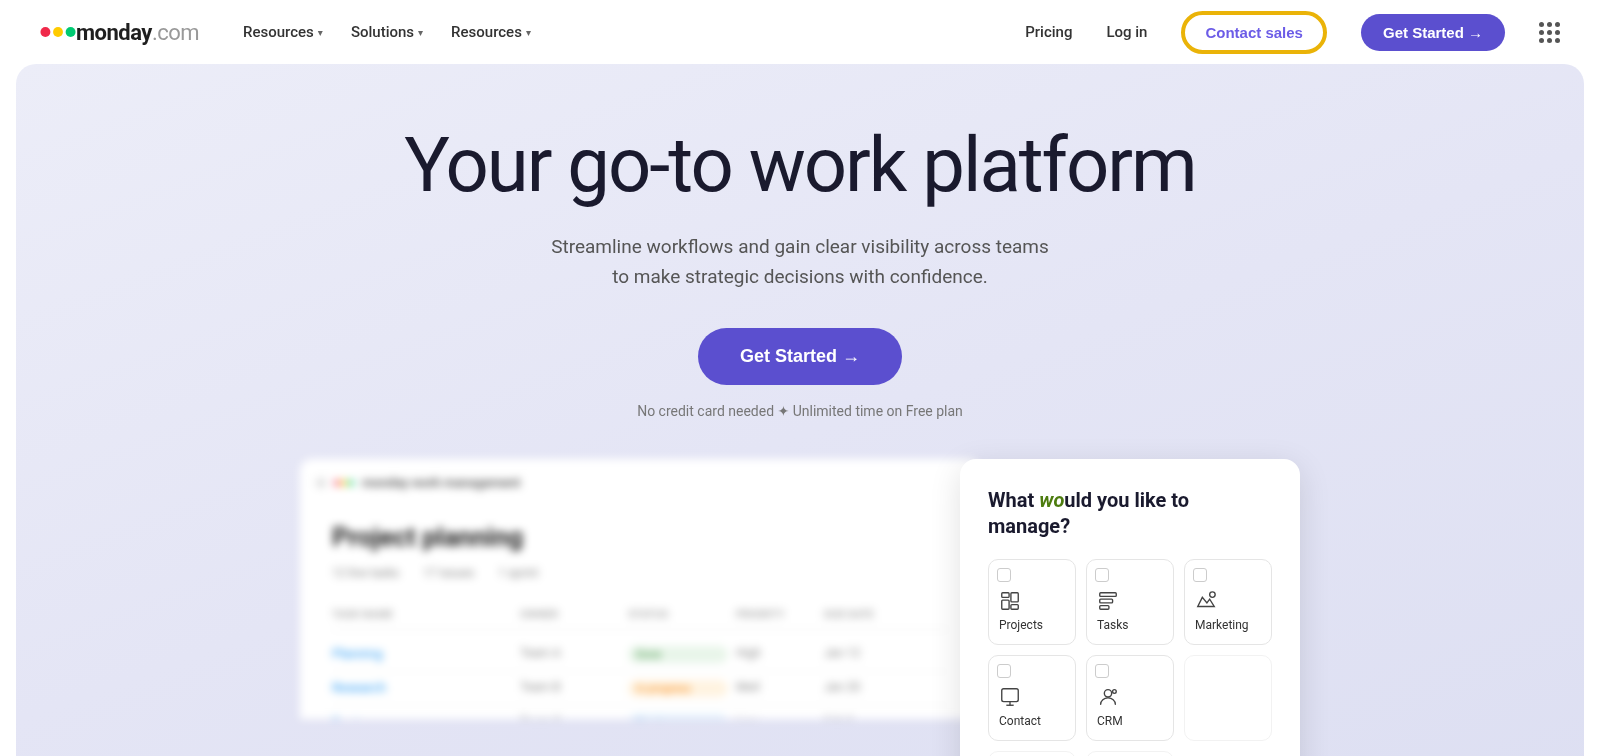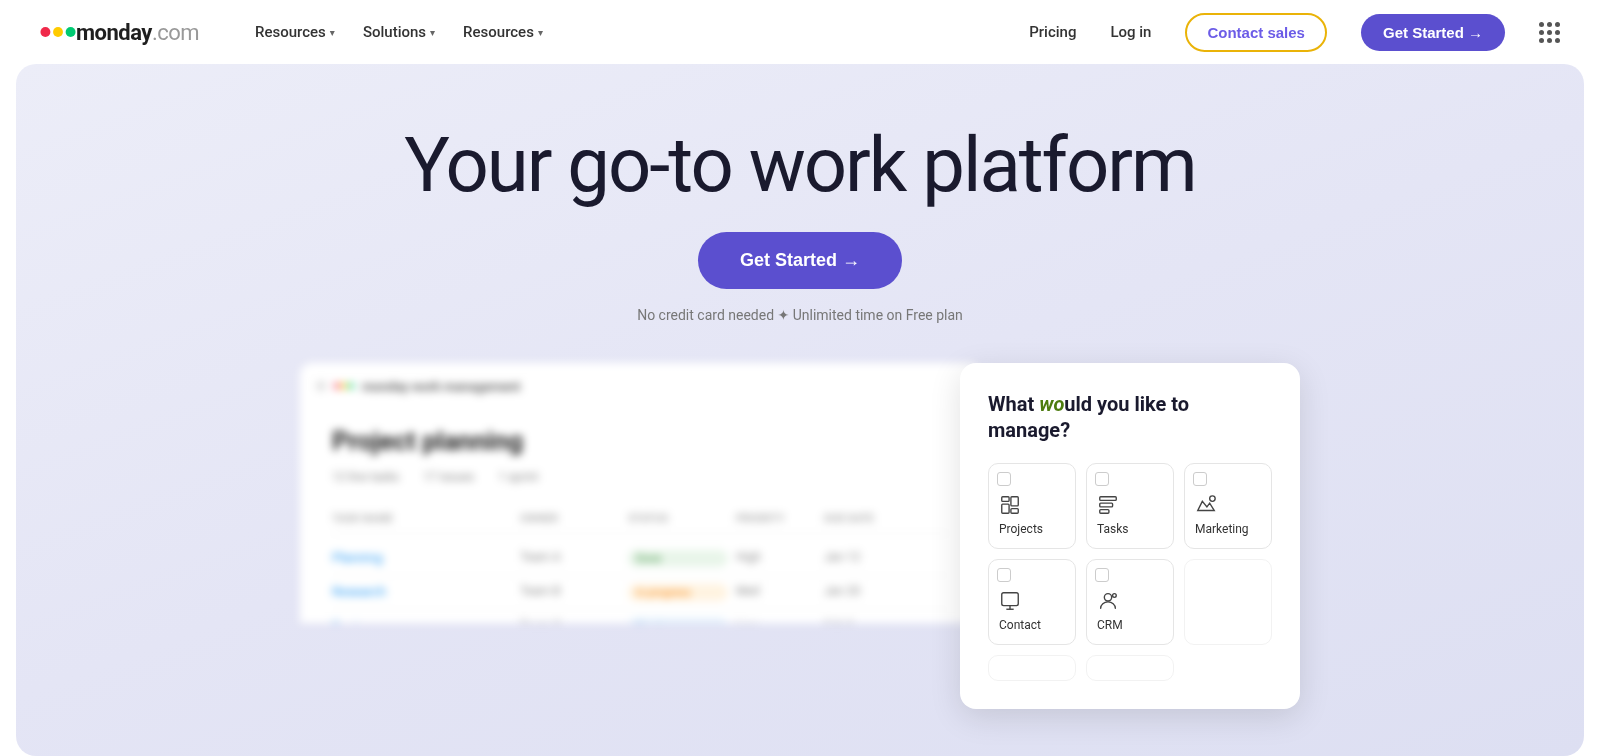--- a/index.html
+++ b/index.html
@@ -18,21 +18,21 @@
       justify-content: space-between;
       padding: 0 40px;
       height: 64px;
       background: #fff;
       position: relative;
       z-index: 10;
     }
     .navbar-left {
       display: flex;
       align-items: center;
-      gap: 44px;
+      gap: 32px;
     }
     .logo {
       display: flex;
       align-items: center;
       gap: 0;
     }
     .logo-icon {
       width: 36px;
       height: 24px;
     }
@@ -73,21 +73,21 @@
       gap: 34px;
     }
     .nav-link-plain {
       font-size: 15px;
       color: #333;
       cursor: pointer;
       font-weight: 500;
     }
     .btn-contact {
       padding: 9px 20px;
-      border: 2px solid #eab308;
+      border: 4px solid #eab308;
       border-radius: 30px;
       color: #6c5ce7;
       font-size: 15px;
       font-weight: 600;
       background: transparent;
       cursor: pointer;
     }
     .btn-get-started-nav {
       padding: 10px 22px;
       background: #5b4fcf;
@@ -384,20 +384,24 @@
         <div class="grid-dot"></div>
       <div class="grid-dot"></div>
         <div class="grid-dot"></div>
         <div class="grid-dot"></div>
     </div>
   </div>
 </nav>
 
 <section class="hero">
   <h1 class="hero-title">Your go-to work platform</h1>
+  <p class="hero-subtitle">
+    <span>Streamline workflows and gain clear visibility across teams</span><br>
+    <span>to make strategic decisions with confidence.</span>
+  </p>
   <button class="btn-hero">Get Started →</button>
   <p class="hero-note">No credit card needed  ✦  Unlimited time on Free plan</p>
 
   <div class="hero-bottom">
 
     <div class="dashboard-preview">
       <div class="dashboard-inner">
         <div class="dash-header">
           <div class="dash-dot"></div>
           <svg class="dash-logo-small" viewBox="0 0 40 26" fill="none">

